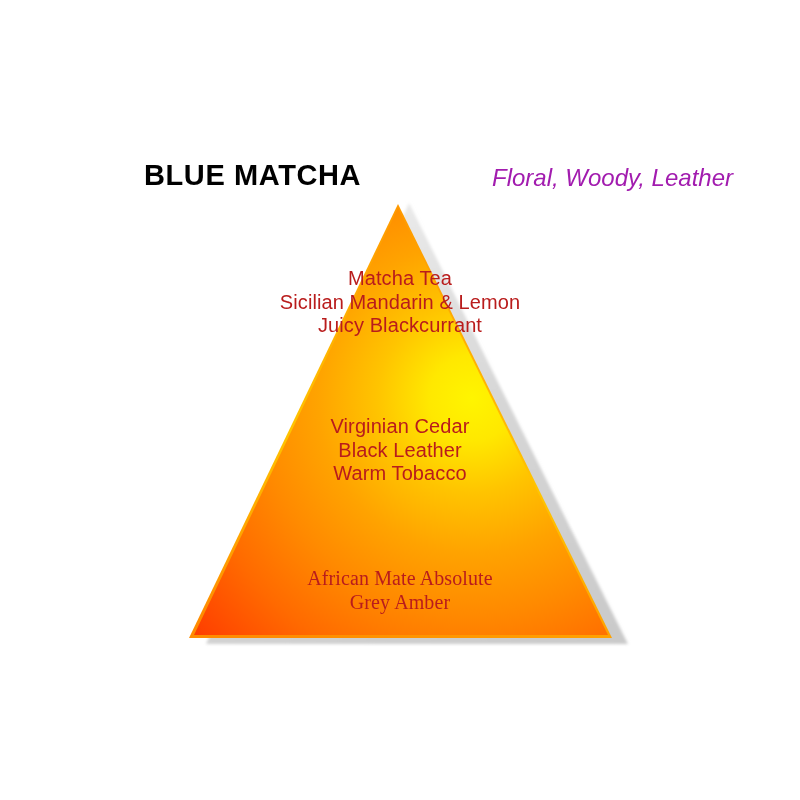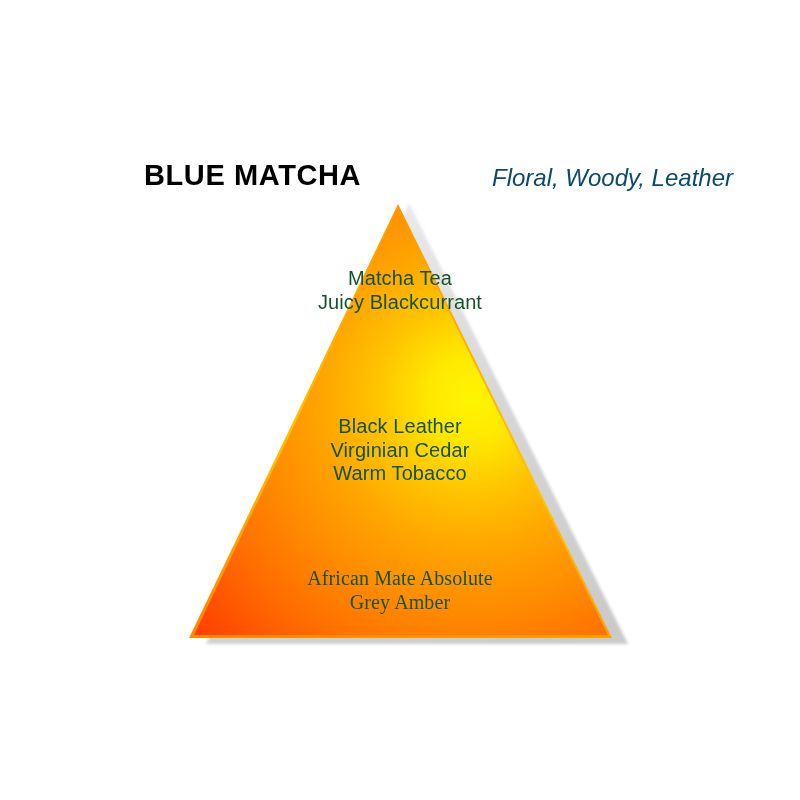--- a/index.html
+++ b/index.html
@@ -40,21 +40,21 @@
     white-space: nowrap;
     line-height: 34px;
   }
   #pyramid-subtitle {
     position: absolute;
     left: 492px;
     top: 163px;
     font-size: 24px;
     font-style: italic;
     font-weight: normal;
-    color: #0c4a6e;
+    color: #a21caf;
     white-space: nowrap;
     line-height: 30px;
   }
 
   
   #pyramid-graphic {
     position: absolute;
     left: 0;
     top: 0;
     width: 800px;
@@ -64,21 +64,21 @@
     position: absolute;
     left: 0;
     top: 0;
   }
 
   
   .note-group {
     position: absolute;
     width: 800px;
     text-align: center;
-    color: #14532d;
+    color: #b91c1c;
     font-size: 20px;
     line-height: 23.5px;
     font-weight: normal;
     letter-spacing: 0.1px;
   }
   .note-line {
     display: block;
     white-space: nowrap;
   }
   #top-notes-group {
@@ -139,26 +139,27 @@
       <polygon points="409,203 628,644 206,644" fill="url(#pyrShadowGrad)" filter="url(#shadowBlur)"></polygon>
 
       <polygon points="398,204 612,638 189,638" fill="url(#pyrEdgeWarm)"></polygon>
 
       <polygon points="398,208 608,635 194,635" fill="url(#pyrGrad)"></polygon>
     </svg>
   </div>
 
   <div id="top-notes-group" class="note-group">
     <span class="note-line">Matcha Tea</span>
+    <span class="note-line">Sicilian Mandarin &amp; Lemon</span>
     <span class="note-line">Juicy Blackcurrant</span>
   </div>
 
   <div id="heart-notes-group" class="note-group">
+    <span class="note-line">Virginian Cedar</span>
     <span class="note-line">Black Leather</span>
-    <span class="note-line">Virginian Cedar</span>
     <span class="note-line">Warm Tobacco</span>
   </div>
 
   <div id="base-notes-group" class="note-group">
     <span class="note-line">African Mate Absolute</span>
     <span class="note-line">Grey Amber</span>
   </div>
 
 </div>
 

